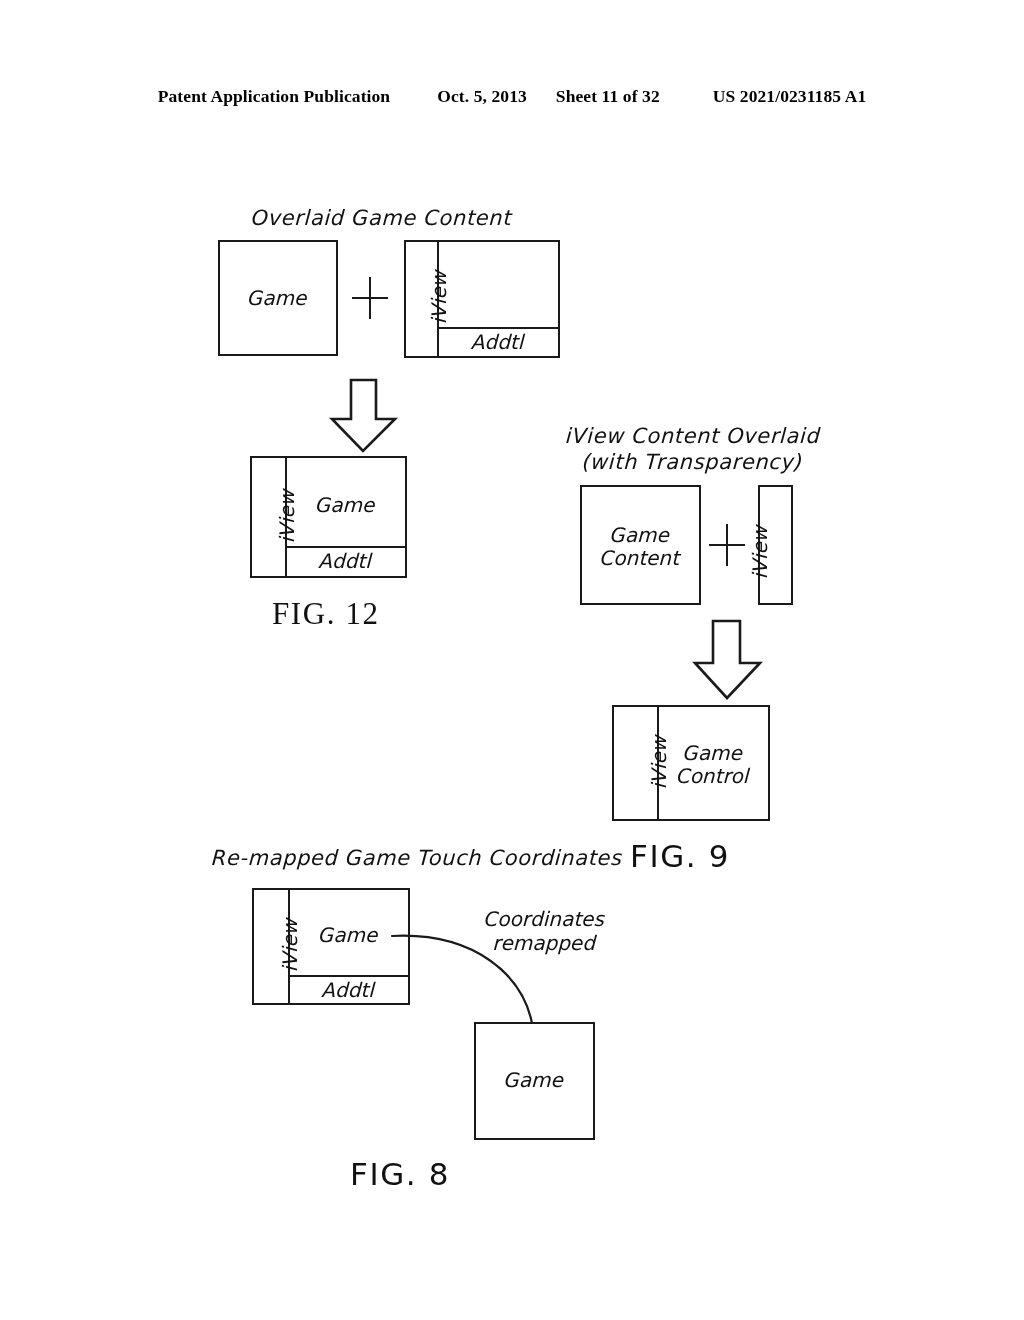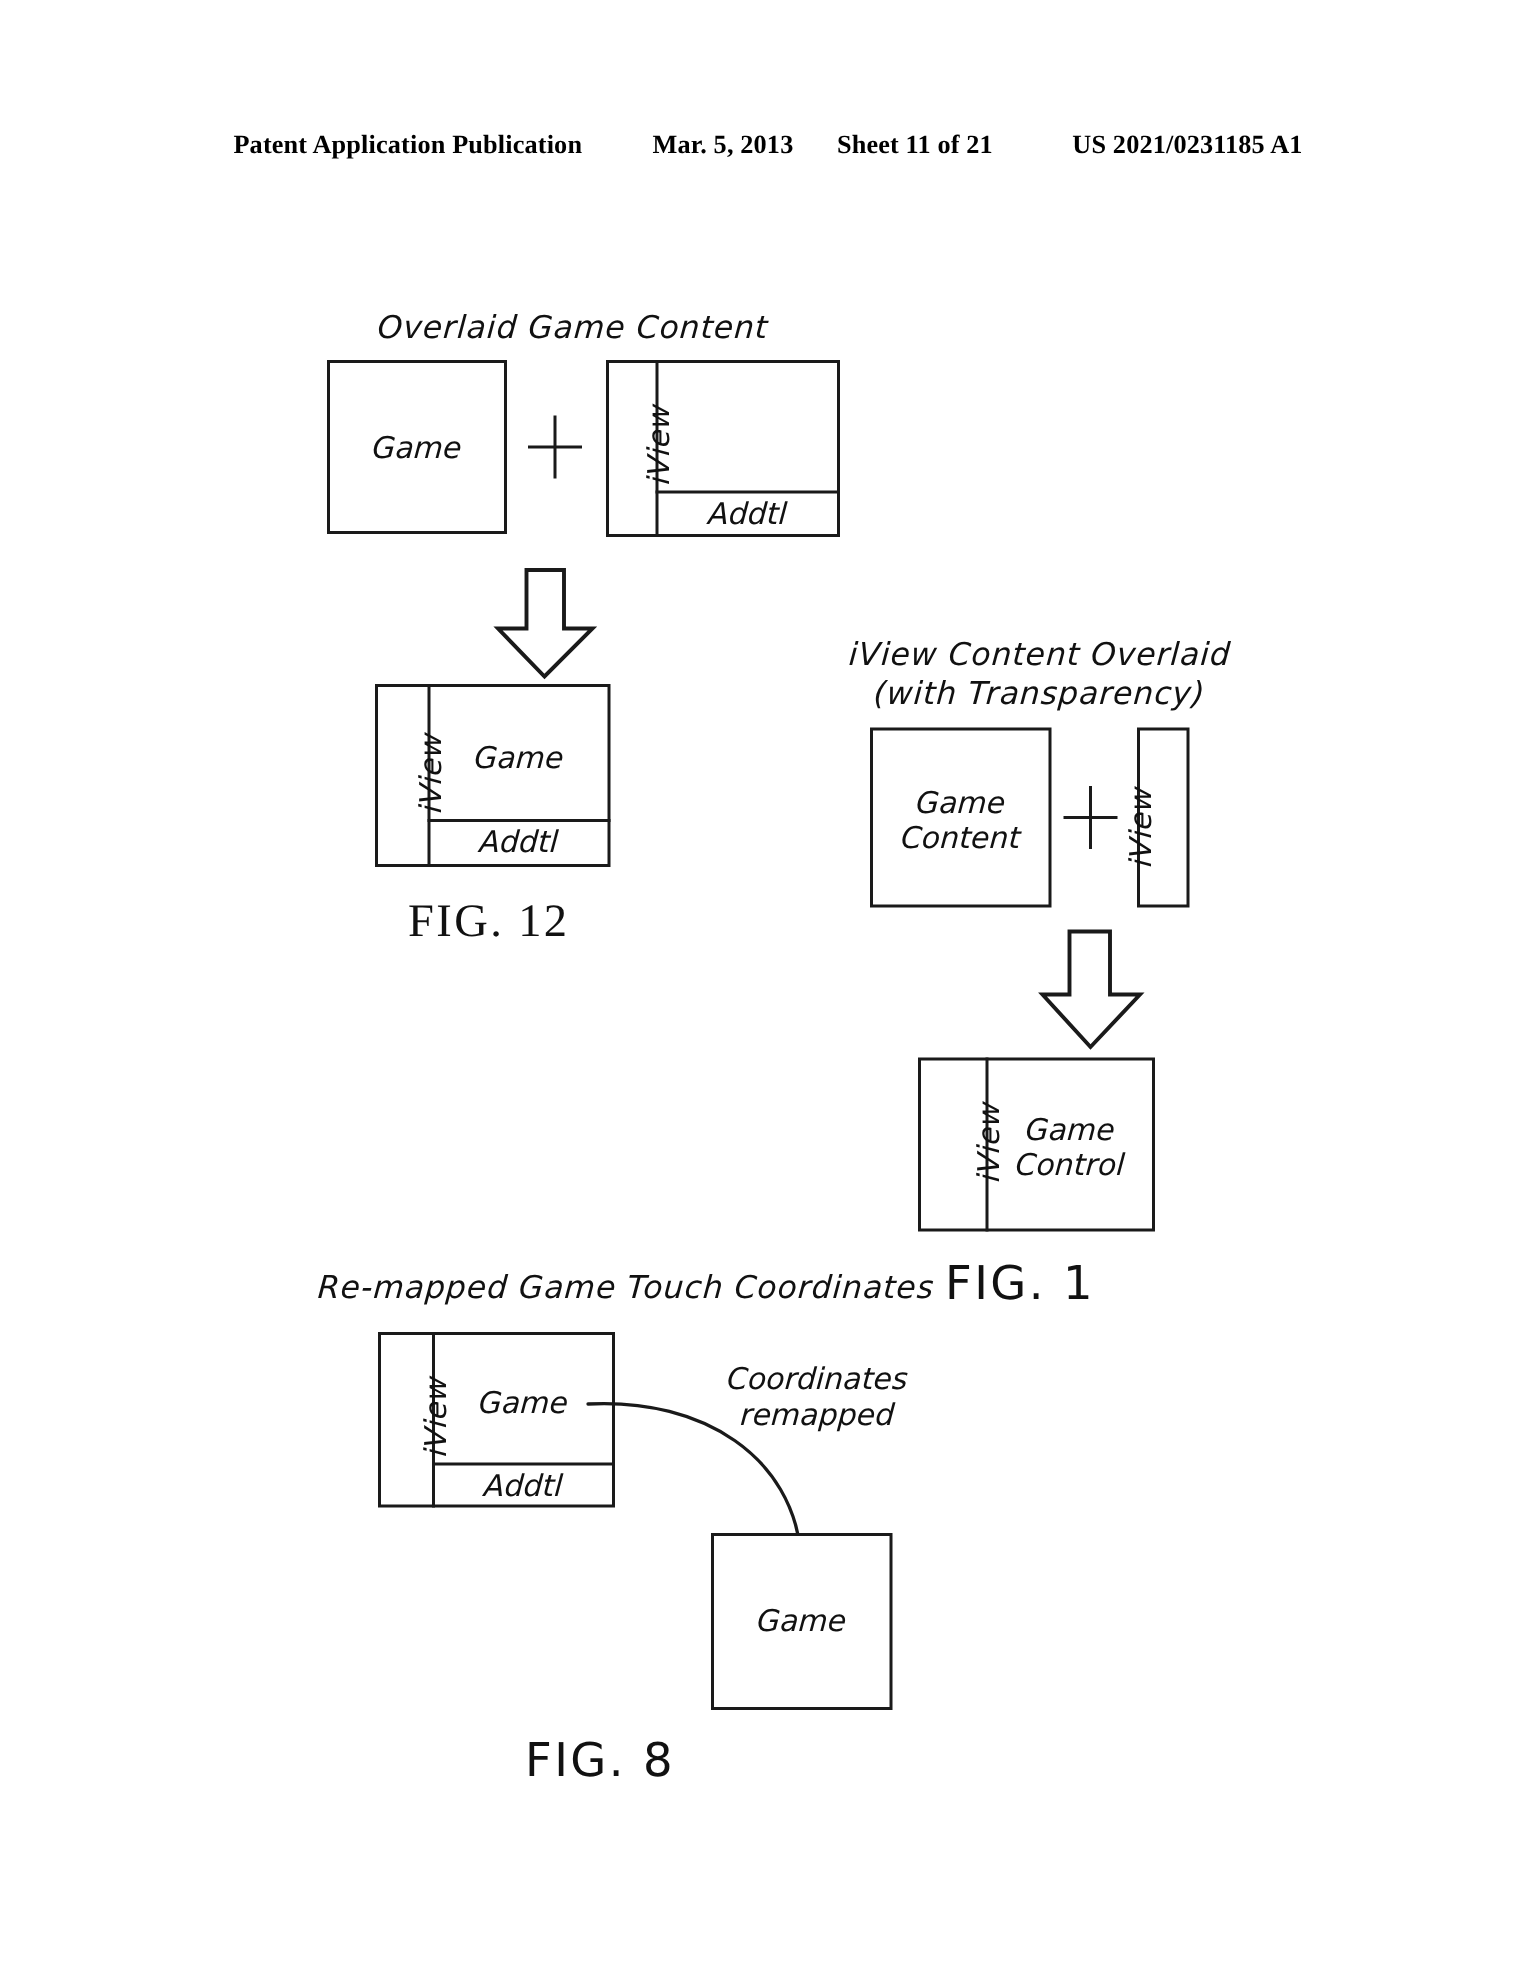--- a/index.html
+++ b/index.html
@@ -129,23 +129,23 @@
     height: 1320px;
     pointer-events: none;
   }
 </style>
 </head>
 <body>
 
 <div class="page-header">
   <span class="seg">Patent Application Publication</span>
   <span class="gap-lg"></span>
-  <span class="seg">Mar. 5, 2013</span>
+  <span class="seg">Oct. 5, 2013</span>
   <span class="gap-md"></span>
-  <span class="seg">Sheet 11 of 21</span>
+  <span class="seg">Sheet 11 of 32</span>
   <span class="gap-xl"></span>
   <span class="seg">US 2021/0231185 A1</span>
 </div>
 
 <div class="title" style="left:232px; top:205px; width:300px;">Overlaid Game Content</div>
 
 <div class="box" style="left:218px; top:240px; width:120px; height:116px;"></div>
 <div class="hlabel center" style="left:218px; top:287px; width:120px;">Game</div>
 
 <div class="plus" style="left:352px; top:277px; width:36px; height:42px;"></div>
@@ -184,21 +184,21 @@
 <svg class="overlay">
   <polygon points="713,621 740,621 740,663 760,663 727,698 695,663 713,663" fill="#ffffff" stroke="#1a1a1a" stroke-width="2.6" stroke-linejoin="miter"></polygon>
 </svg>
 
 <div class="box" style="left:612px; top:705px; width:158px; height:116px;"></div>
 <div class="divline-v" style="left:657px; top:705px; height:116px;"></div>
 <div class="vlabel" style="left:647px; top:787px;">iView</div>
 <div class="hlabel center" style="left:657px; top:742px; width:113px;">Game</div>
 <div class="hlabel center" style="left:657px; top:765px; width:113px;">Control</div>
 
-<div class="figcaption" style="left:630px; top:838px;">FIG. 1</div>
+<div class="figcaption" style="left:630px; top:838px;">FIG. 9</div>
 
 <div class="title" style="left:212px; top:845px; width:400px;">Re-mapped Game Touch Coordinates</div>
 
 <div class="box" style="left:252px; top:888px; width:158px; height:117px;"></div>
 <div class="divline-v" style="left:288px; top:888px; height:117px;"></div>
 <div class="divline-h" style="left:288px; top:975px; width:122px;"></div>
 <div class="vlabel" style="left:278px; top:970px;">iView</div>
 <div class="hlabel center" style="left:288px; top:924px; width:122px;">Game</div>
 <div class="hlabel center" style="left:288px; top:979px; width:122px;">Addtl</div>
 

